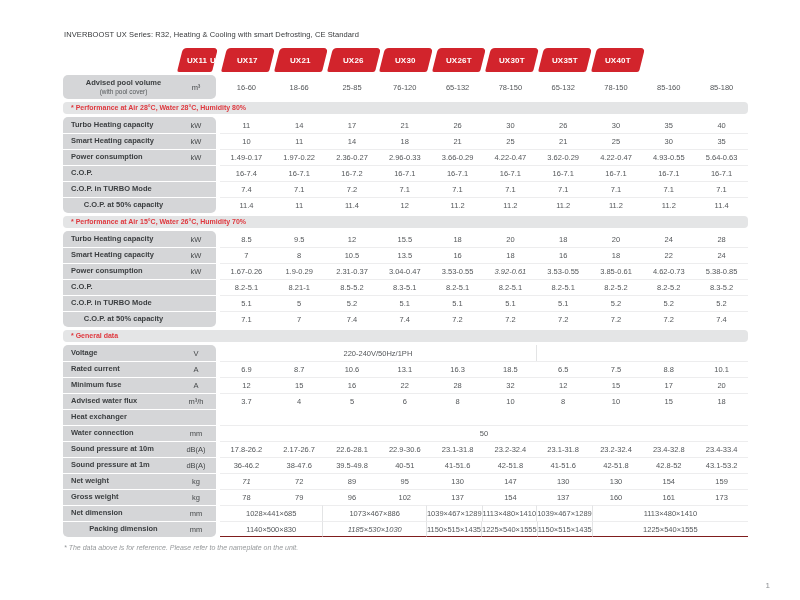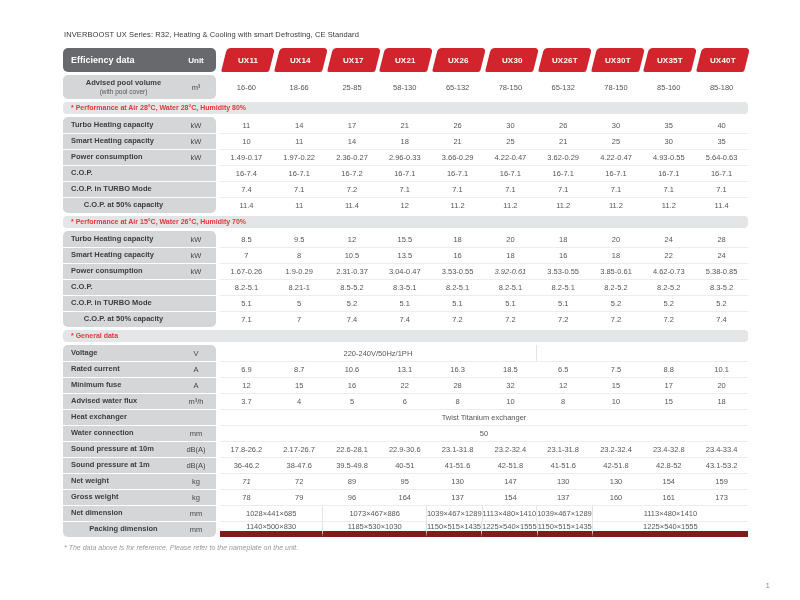--- a/index.html
+++ b/index.html
@@ -40,41 +40,37 @@
   .dc{display:flex;align-items:center;justify-content:center;font-size:7.5px;color:var(--val);}
   .dc.sep{border-right:1px solid #e3e4e5;}
 
   .rows .row + .row .lc,
   .rows .row + .row .uc{border-top:1px solid #fff;}
   .rows .row + .row .dc{border-top:1px solid #ededee;}
   .rows .row:first-child .lc{border-top-left-radius:5px;}
   .rows .row:first-child .uc{border-top-right-radius:5px;}
   .rows .row:last-child .lc{border-bottom-left-radius:5px;align-items:center;}
   .rows .row:last-child .uc{border-bottom-right-radius:5px;}
-  #g-s2 .row:last-child .dc{border-bottom:6px solid #7f1d1d;}
+  #g-s2 .row:last-child .dc{border-bottom:1px solid #7f1d1d;}
 
   .section-bar{height:12px;line-height:12px;background:var(--bar-gray);border-radius:4px;
       margin:3px 0;padding-left:8px;font-size:7px;font-weight:bold;color:var(--red-text);}
 
   .footnote{margin:7px 0 0 1px;font-size:7px;font-style:italic;color:#96999b;}
   .page-num{position:absolute;right:30px;bottom:10px;font-size:8px;color:#8d9093;}
 </style>
 </head>
 <body>
 
 <div class="page">
   <div class="content">
 
     <div class="doc-title">INVERBOOST UX Series: R32, Heating &amp; Cooling with smart Defrosting, CE Standard</div>
 
     <div class="row hdr">
-      <div class="hdr-dark">
-        <span class="hdr-label">Efficiency data</span>
-        <span class="hdr-unit">Unit</span>
-      </div>
       <div class="gap"></div>
 
     <div class="tab-cell">
           <div class="tab">
             <span>UX11</span>
           </div>
         </div>
         <div class="tab-cell">
           <div class="tab">
             <span>UX14</span>
@@ -126,21 +122,21 @@
         <div class="row tall">
           <div class="lc">
             <span>Advised pool volume</span>
             <span class="sub">(with pool cover)</span>
           </div>
           <div class="uc">m³</div>
           <div class="gap"></div>
           <div class="dc" style="grid-column: span 1;">16-60</div>
           <div class="dc" style="grid-column: span 1;">18-66</div>
           <div class="dc" style="grid-column: span 1;">25-85</div>
-          <div class="dc" style="grid-column: span 1;">58-130</div>
+          <div class="dc" style="grid-column: span 1;">76-120</div>
           <div class="dc" style="grid-column: span 1;">65-132</div>
           <div class="dc" style="grid-column: span 1;">78-150</div>
           <div class="dc" style="grid-column: span 1;">65-132</div>
           <div class="dc" style="grid-column: span 1;">78-150</div>
           <div class="dc" style="grid-column: span 1;">85-160</div>
           <div class="dc" style="grid-column: span 1;">85-180</div>
         </div>
       </div>
 
     <div class="section-bar">* Performance at Air 28°C, Water 28°C, Humidity 80%</div>
@@ -415,21 +411,20 @@
           <div class="dc" style="grid-column: span 1;">10</div>
           <div class="dc" style="grid-column: span 1;">15</div>
           <div class="dc" style="grid-column: span 1;">18</div>
         </div>
         <div class="row">
           <div class="lc">
             <span>Heat exchanger</span>
           </div>
           <div class="uc"></div>
           <div class="gap"></div>
-          <div class="dc" style="grid-column: span 10;">Twist Titanium exchanger</div>
         </div>
         <div class="row">
           <div class="lc">
             <span>Water connection</span>
           </div>
           <div class="uc">mm</div>
           <div class="gap"></div>
           <div class="dc" style="grid-column: span 10;">50</div>
         </div>
         <div class="row">
@@ -485,21 +480,21 @@
         </div>
         <div class="row">
           <div class="lc">
             <span>Gross weight</span>
           </div>
           <div class="uc">kg</div>
           <div class="gap"></div>
           <div class="dc" style="grid-column: span 1;">78</div>
           <div class="dc" style="grid-column: span 1;">79</div>
           <div class="dc" style="grid-column: span 1;">96</div>
-          <div class="dc" style="grid-column: span 1;">164</div>
+          <div class="dc" style="grid-column: span 1;">102</div>
           <div class="dc" style="grid-column: span 1;">137</div>
           <div class="dc" style="grid-column: span 1;">154</div>
           <div class="dc" style="grid-column: span 1;">137</div>
           <div class="dc" style="grid-column: span 1;">160</div>
           <div class="dc" style="grid-column: span 1;">161</div>
           <div class="dc" style="grid-column: span 1;">173</div>
         </div>
         <div class="row">
           <div class="lc">
             <span>Net dimension</span>
@@ -513,21 +508,21 @@
           <div class="dc sep" style="grid-column: span 1;">1039×467×1289</div>
           <div class="dc" style="grid-column: span 3;">1113×480×1410</div>
         </div>
         <div class="row">
           <div class="lc">
             <span>Packing dimension</span>
           </div>
           <div class="uc">mm</div>
           <div class="gap"></div>
           <div class="dc sep" style="grid-column: span 2;">1140×500×830</div>
-          <div class="dc sep" style="grid-column: span 2;">1185×530×1030</div>
+          <div class="dc sep" style="grid-column: span 2; font-style: italic;">1185×530×1030</div>
           <div class="dc sep" style="grid-column: span 1;">1150×515×1435</div>
           <div class="dc sep" style="grid-column: span 1;">1225×540×1555</div>
           <div class="dc sep" style="grid-column: span 1;">1150×515×1435</div>
           <div class="dc" style="grid-column: span 3;">1225×540×1555</div>
         </div>
       </div>
 
     <div class="footnote">* The data above is for reference. Please refer to the nameplate on the unit.</div>
   </div>
 

